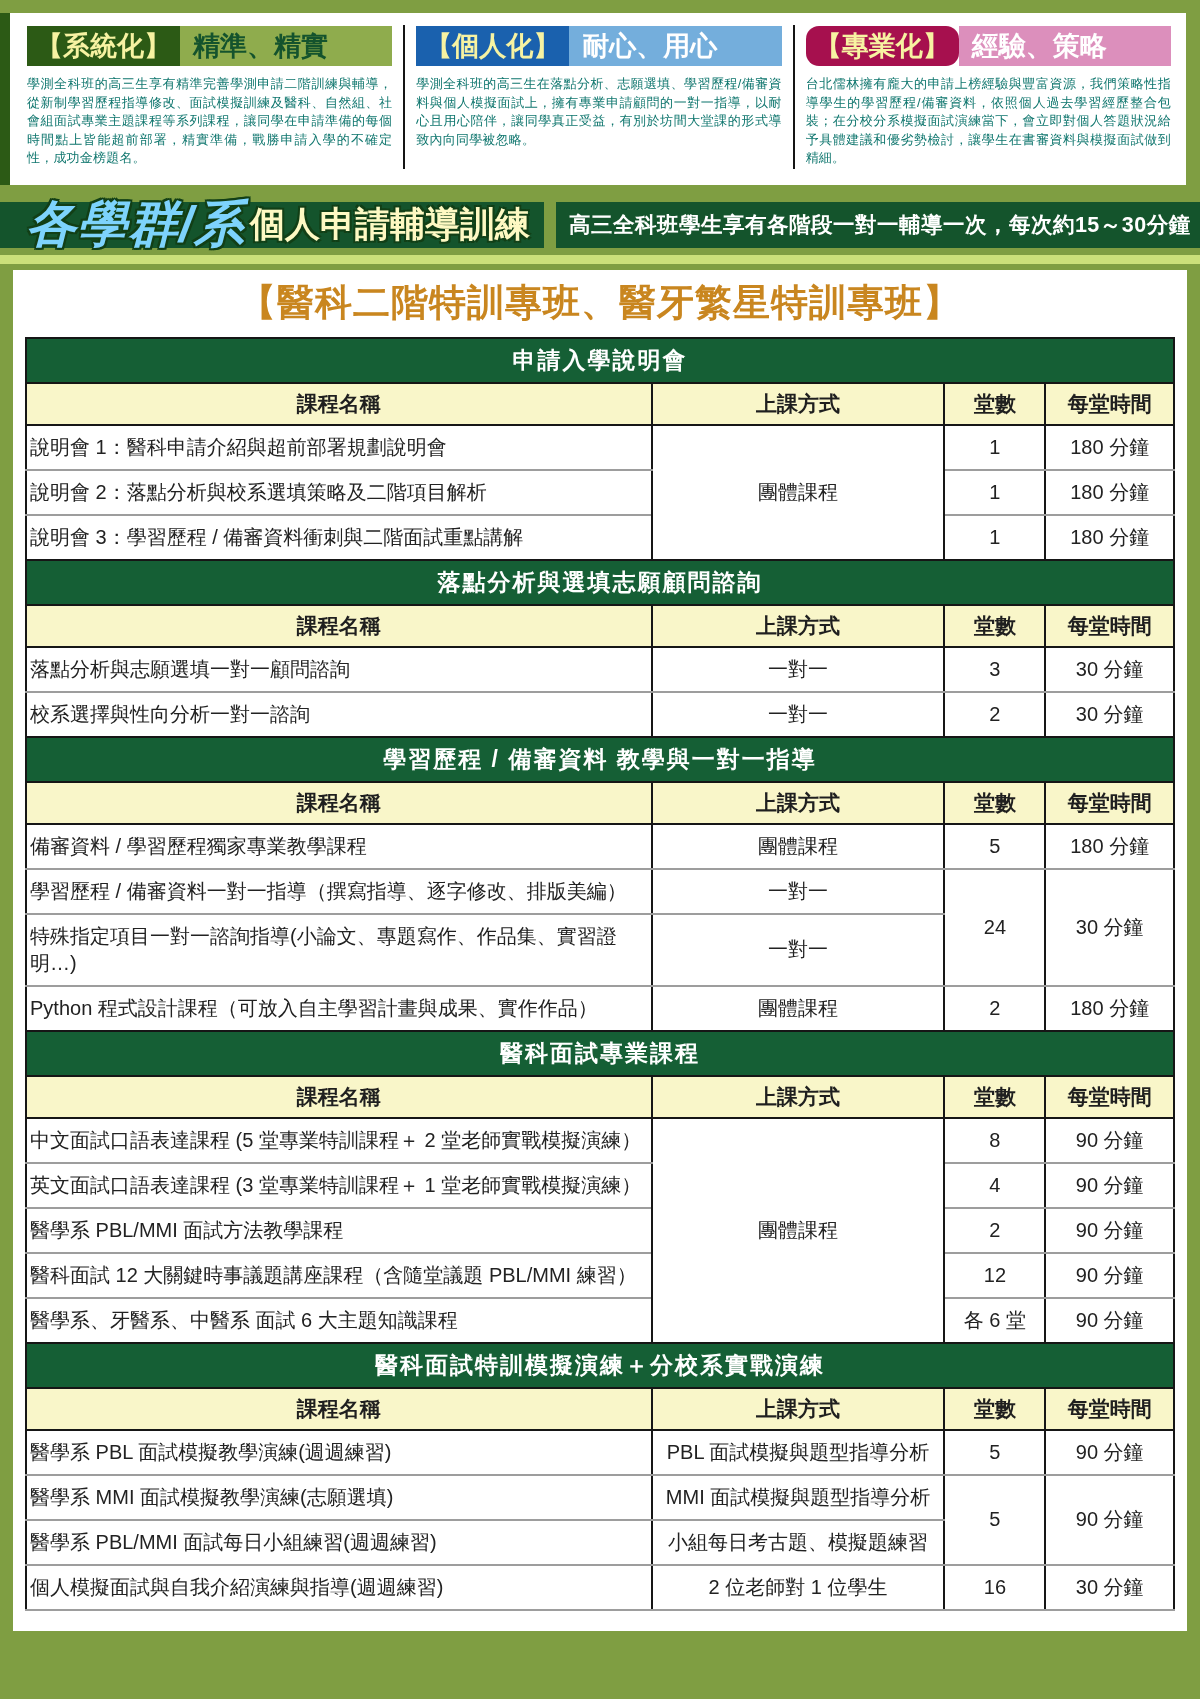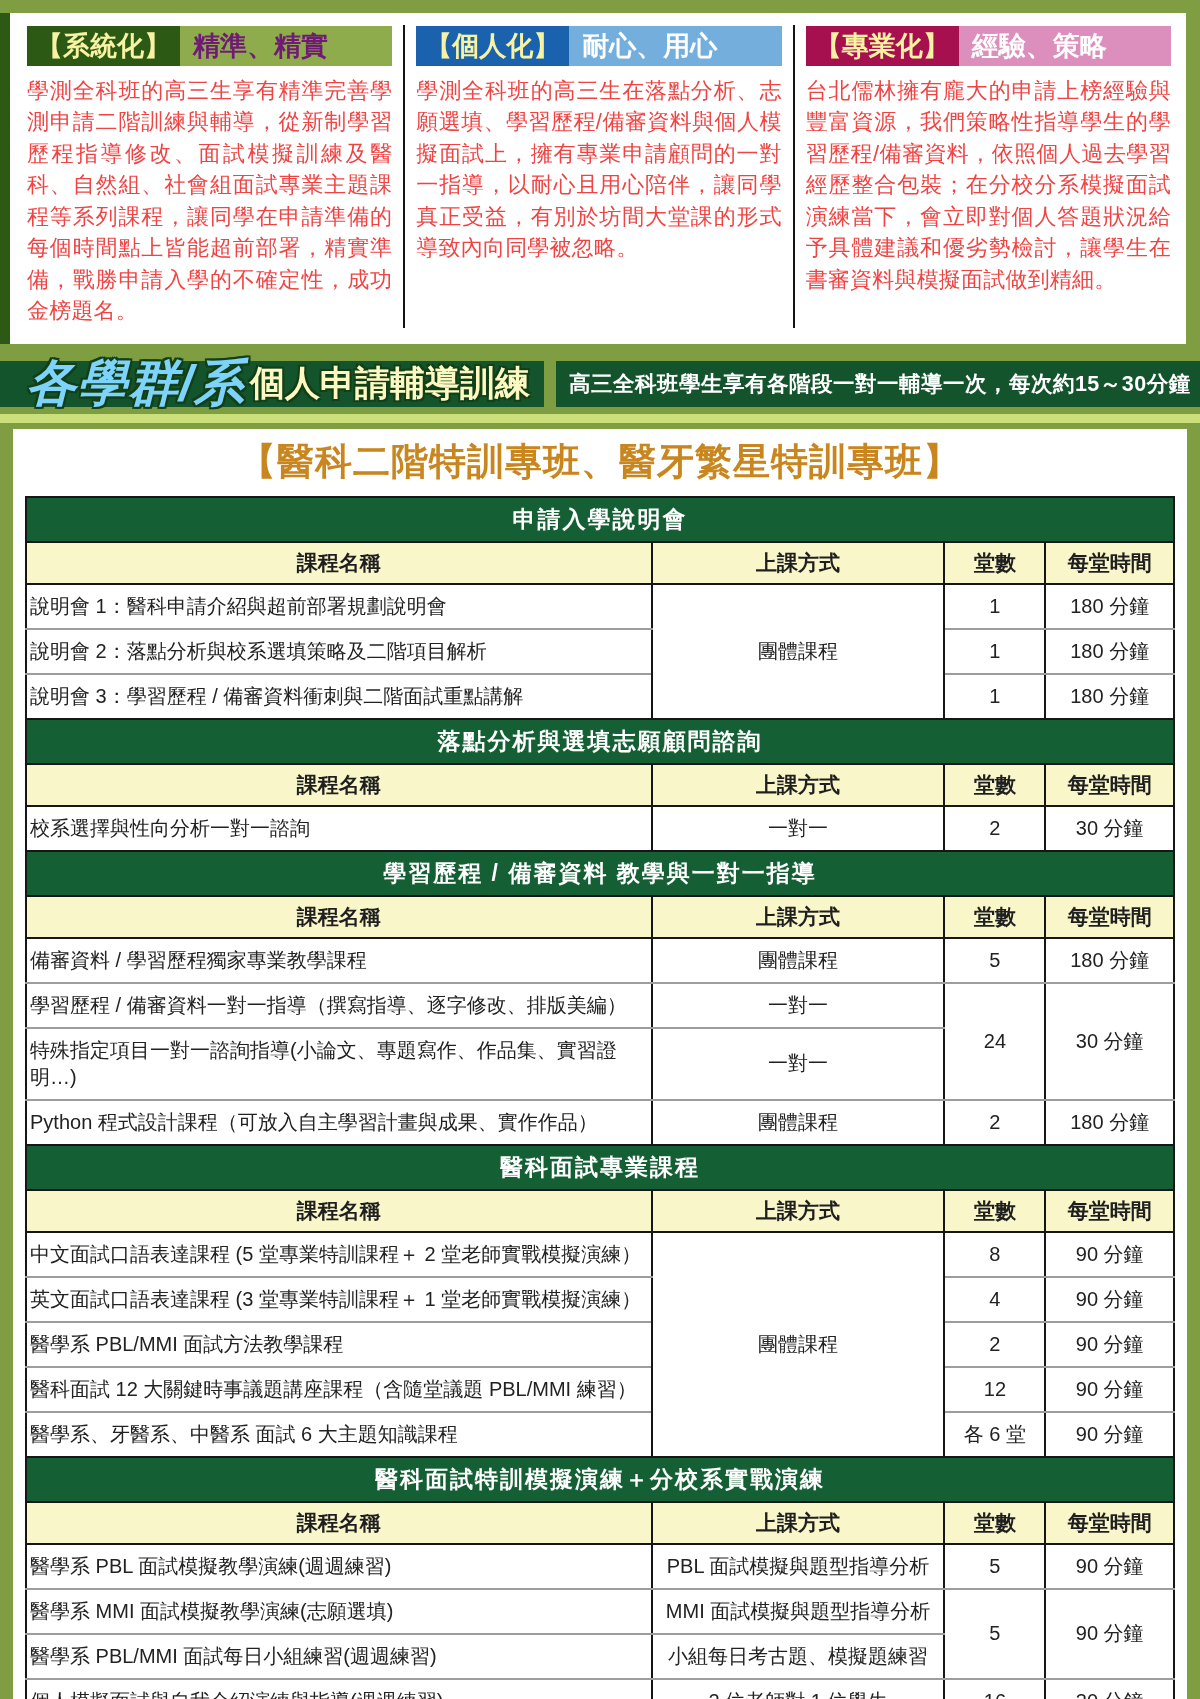--- a/index.html
+++ b/index.html
@@ -23,21 +23,21 @@
   .feature-head{display:flex;height:40px;margin-bottom:9px;}
   .tag{
     color:#F7F3A2;font-weight:bold;font-size:27px;
     display:flex;align-items:center;padding:0 9px;white-space:nowrap;
   }
   .subtitle{
     flex:1;font-size:27px;font-weight:bold;
     display:flex;align-items:center;padding-left:13px;white-space:nowrap;
   }
   .feature-body{
-    font-size:22px;line-height:1.43;color:#ef4444;
+    font-size:13px;line-height:1.43;color:#0f766e;
     text-align:justify;letter-spacing:0.2px;
   }
   
   .banner{display:flex;align-items:center;gap:12px;margin-top:17px;padding-right:10px;}
   .banner-left{
     background:#14542C;flex:0 0 auto;display:flex;align-items:center;
     height:46px;padding:0 14px 0 26px;
   }
   .banner-title-main{
     color:#7dd3fc;font-size:50px;font-weight:bold;font-style:italic;
@@ -82,34 +82,34 @@
   }
   td.left{text-align:left;white-space:pre-line;}
 </style>
 </head>
 <body>
 
 <div class="top-section">
   <div class="feature">
     <div class="feature-head">
       <span class="tag" style="background: rgb(44, 90, 21);">【系統化】</span>
-      <span class="subtitle" style="background: rgb(143, 172, 77); color: #701a75;">精準、精實</span>
+      <span class="subtitle" style="background: rgb(143, 172, 77); color: #14532d;">精準、精實</span>
     </div>
     <div class="feature-body">學測全科班的高三生享有精準完善學測申請二階訓練與輔導，從新制學習歷程指導修改、面試模擬訓練及醫科、自然組、社會組面試專業主題課程等系列課程，讓同學在申請準備的每個時間點上皆能超前部署，精實準備，戰勝申請入學的不確定性，成功金榜題名。</div>
   </div>
   <div class="feature">
     <div class="feature-head">
       <span class="tag" style="background: rgb(26, 97, 174);">【個人化】</span>
       <span class="subtitle" style="background: rgb(116, 174, 220); color: rgb(255, 255, 255);">耐心、用心</span>
     </div>
     <div class="feature-body">學測全科班的高三生在落點分析、志願選填、學習歷程/備審資料與個人模擬面試上，擁有專業申請顧問的一對一指導，以耐心且用心陪伴，讓同學真正受益，有別於坊間大堂課的形式導致內向同學被忽略。</div>
   </div>
   <div class="feature">
     <div class="feature-head">
-      <span class="tag" style="background: rgb(166, 16, 78);">【專業化】</span>
+      <span class="tag" style="background: rgb(166, 16, 78); border-radius: 13px;">【專業化】</span>
       <span class="subtitle" style="background: rgb(220, 143, 188); color: rgb(255, 255, 255); text-align: right;">經驗、策略</span>
     </div>
     <div class="feature-body">台北儒林擁有龐大的申請上榜經驗與豐富資源，我們策略性指導學生的學習歷程/備審資料，依照個人過去學習經歷整合包裝；在分校分系模擬面試演練當下，會立即對個人答題狀況給予具體建議和優劣勢檢討，讓學生在書審資料與模擬面試做到精細。</div>
   </div>
 </div>
 
 <div class="banner">
   <div class="banner-left">
     <span class="banner-title-main">各學群/系</span>
     <span class="banner-title-rest">個人申請輔導訓練</span>
@@ -168,20 +168,26 @@
           <tr>
             <th class="section-title" colspan="4">落點分析與選填志願顧問諮詢</th>
           </tr>
           <tr>
             <th class="colhead">課程名稱</th>
             <th class="colhead">上課方式</th>
             <th class="colhead">堂數</th>
             <th class="colhead">每堂時間</th>
           </tr>
           <tr>
+            <td class="left">落點分析與志願選填一對一顧問諮詢</td>
+            <td class="ctr">一對一</td>
+            <td class="ctr">3</td>
+            <td class="ctr">30 分鐘</td>
+          </tr>
+          <tr>
             <td class="left">校系選擇與性向分析一對一諮詢</td>
             <td class="ctr">一對一</td>
             <td class="ctr">2</td>
             <td class="ctr">30 分鐘</td>
           </tr>
         </tbody>
       </table>
       <table>
         <colgroup>
           <col class="c1">

